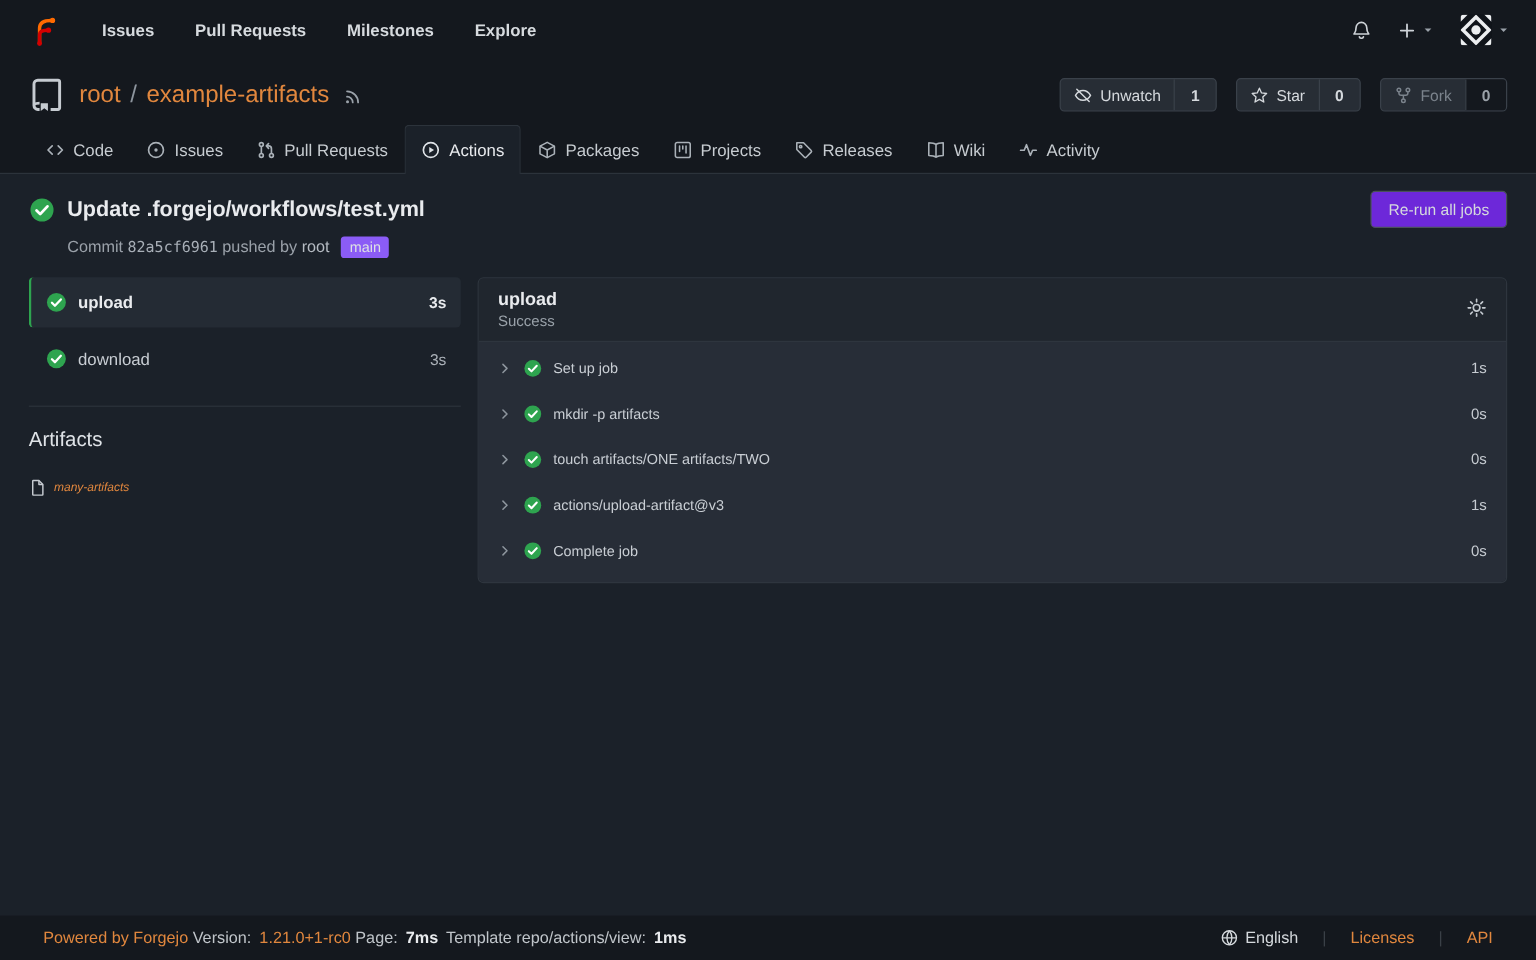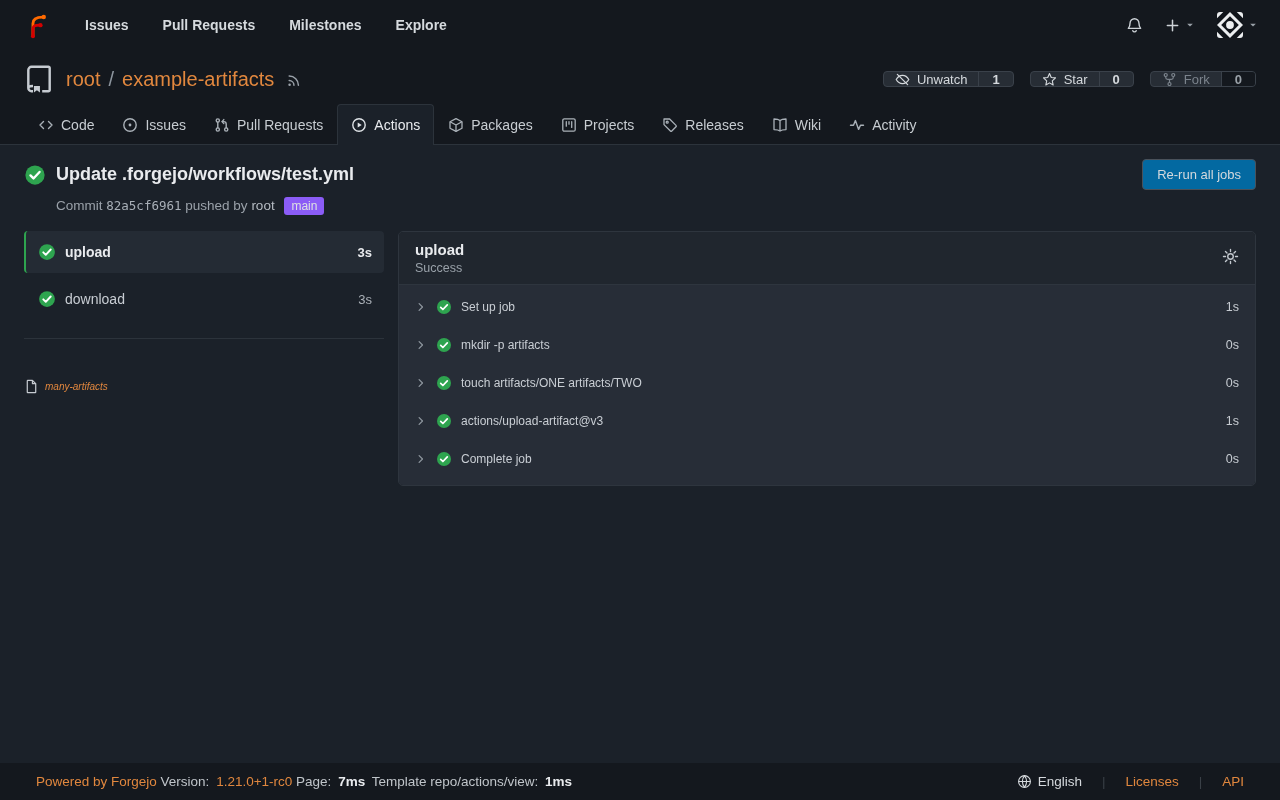--- a/index.html
+++ b/index.html
@@ -32,38 +32,38 @@
   .avatar { border-radius:3px; overflow:hidden; background:#0f1318; }
 
   
   .repo-header { background:#14181e; padding:14px 24px 0 24px; border-bottom:1px solid #2c333b; flex:none; }
   .repo-title-row { display:flex; align-items:center; gap:8px; }
   .repo-icon { color:#c6cbd1; margin-right:4px; }
   .repo-link { color:#e1873e; font-size:20px; }
   .repo-sep { color:#8d959e; font-size:20px; }
   .rss { color:#9aa1a9; margin-left:4px; }
   .repo-actions { margin-left:auto; display:flex; gap:16px; }
-  .btn-group { display:inline-flex; align-items:stretch; border:1px solid #3a414a; border-radius:4px; overflow:hidden; background:#272d35; font-size:13px; height:16px; cursor:pointer; }
+  .btn-group { display:inline-flex; align-items:stretch; border:1px solid #3a414a; border-radius:4px; overflow:hidden; background:#272d35; font-size:13px; height:28px; cursor:pointer; }
   .btn-main { display:flex; align-items:center; gap:7px; padding:0 11px; color:#d5d9dd; background:transparent; border:none; font-size:13px; cursor:pointer; }
   .btn-count { display:flex; align-items:center; padding:0 13px; border-left:1px solid #3a414a; color:#d5d9dd; font-weight:700; }
   .btn-group.disabled .btn-main { color:#7b838c; }
   .btn-group.disabled .btn-count { background:#14181e; color:#9aa1a8; }
 
   .tab-row { display:flex; align-items:flex-end; margin-top:10px; }
   .tab { display:flex; align-items:center; gap:7px; padding:12px 13px; color:#c7ccd1; font-size:14px; border:1px solid transparent; border-bottom:none; margin-bottom:-1px; }
   .tab .icon { color:#aab1b8; }
   .tab.active { background:#1b2129; color:#e9ebee; border-color:#2c333b; border-radius:4px 4px 0 0; }
   .tab.active .icon { color:#dfe3e7; }
   .tab-spacer { flex:1; }
 
   
   main { flex:1; padding:12px 24px 0 24px; overflow:hidden; }
   .run-title-line { display:flex; align-items:center; gap:10px; margin-top:2px; }
   .run-title { font-size:18px; font-weight:700; color:#e9ebee; }
-  .rerun-btn { margin-left:auto; background:#0369a1; border:1px solid #4a515a; color:#d5d9dd; font-size:13px; padding:7px 14px; border-radius:4px; cursor:pointer; font-family:inherit; }
+  .rerun-btn { margin-left:auto; background:#6d28d9; border:1px solid #4a515a; color:#d5d9dd; font-size:13px; padding:7px 14px; border-radius:4px; cursor:pointer; font-family:inherit; }
   .commit-line { margin:7px 0 0 32px; font-size:13.5px; color:#9aa1a9; }
   .commit-hash { font-family:"DejaVu Sans Mono", monospace; font-size:12.5px; color:#a8afb7; }
   .commit-author { color:#b6bcc3; }
   .branch-badge { display:inline-block; background:#8b5cf6; color:#dde0e3; font-size:12px; padding:2px 7px; border-radius:3px; margin-left:6px; }
 
   .columns { display:flex; gap:14px; margin-top:16px; align-items:flex-start; }
 
   
   .jobs-col { width:360px; flex:none; }
   .job-row { display:flex; align-items:center; gap:9px; padding:12px 12px; border-radius:4px; font-size:14px; color:#c8cdd3; cursor:pointer; margin-bottom:5px; border-left:2px solid transparent; }
@@ -349,20 +349,21 @@
           <svg width="18" height="18" viewBox="0 0 16 16">
               <circle cx="8" cy="8" r="7" fill="#2ea44f"></circle>
               <path d="M4.7 8.3l2.2 2.2 4.4-4.7" stroke="#fff" stroke-width="1.7" fill="none" stroke-linecap="round" stroke-linejoin="round"></path>
             </svg>
         </span>
         <span class="job-name">download</span>
         <span class="job-duration">3s</span>
       </div>
 
       <div class="artifacts-section">
+        <div class="artifacts-heading">Artifacts</div>
         <div class="artifact-item">
           <span class="icon">
             <svg width="15" height="15" viewBox="0 0 16 16" fill="none" stroke="currentColor" stroke-width="1.3" stroke-linejoin="round">
                 <path d="M4 1.5h5L12.5 5v9a.5.5 0 0 1-.5.5H4a.5.5 0 0 1-.5-.5V2a.5.5 0 0 1 .5-.5z"></path>
                 <path d="M9 1.5V5h3.5"></path>
               </svg>
           </span>
           <a class="artifact-link">many-artifacts</a>
         </div>
       </div>

